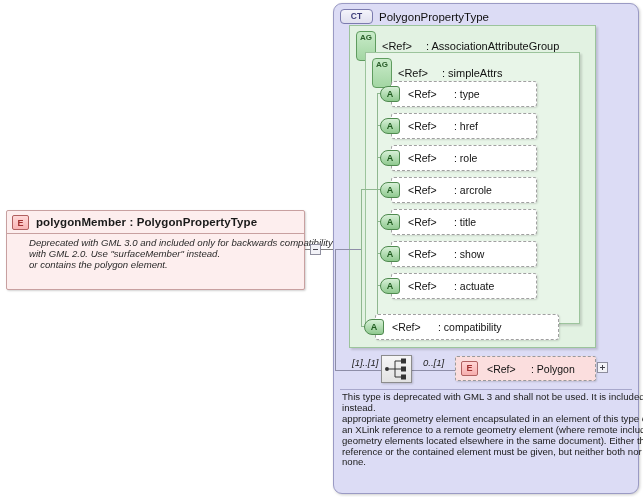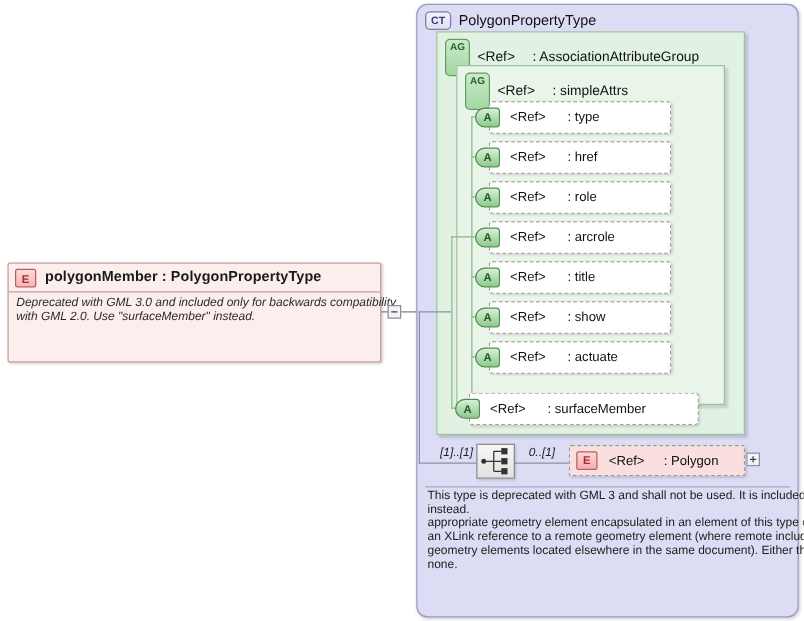--- a/index.html
+++ b/index.html
@@ -27,21 +27,21 @@
   }
   .badge-e{
     width:17px;height:15px;line-height:14px;text-align:center;
     font-size:9px;font-weight:bold;color:#a03030;
     background:linear-gradient(to bottom,#ffd9d9,#f8b5b5);
     border:1px solid #b06060;border-radius:2px;
     box-sizing:border-box;margin-right:7px;flex:none;
   }
   #element-title{font-size:11.5px;font-weight:bold;color:#1a1a1a;letter-spacing:.1px;}
   #element-doc{
-    padding:4px 6px 0 6px;font-style:italic;font-size:9.6px;
+    padding:4px 6px 0 22px;font-style:italic;font-size:9.6px;
     line-height:10.8px;color:#2a2a2a;
   }
   #element-doc div{white-space:nowrap;}
 
   
   #conn-line-1{left:305px;top:249px;width:12px;height:1px;background:#808080;}
   #conn-minus{
     left:310px;top:244px;width:11px;height:11px;
     background:#f2f2f7;border:1px solid #8e8e9e;box-sizing:border-box;
   }
@@ -54,21 +54,21 @@
   #ct-box{
     left:333px;top:3px;width:306px;height:491px;
     background:#dcdcf5;
     border:1px solid #9a9ac4;
     border-radius:9px;
     box-shadow:1px 1px 3px rgba(0,0,0,.20);
     box-sizing:border-box;
   }
   #ct-header{position:absolute;left:6px;top:5px;display:flex;align-items:center;}
   .badge-ct{
-    width:21px;height:15px;line-height:13px;text-align:center;
+    width:33px;height:15px;line-height:13px;text-align:center;
     font-size:8.5px;font-weight:bold;color:#3b3b78;
     background:linear-gradient(to bottom,#f4f4fb,#e0e0ef);
     border:1px solid #7b7baf;border-radius:4px;
     box-sizing:border-box;margin-right:6px;flex:none;
   }
   #ct-title{font-size:11.5px;color:#101010;}
 
   
   #ag-outer{
     left:349px;top:25px;width:247px;height:323px;
@@ -173,20 +173,21 @@
 <body>
 
 <div class="abs" id="element-box">
   <div id="element-header">
     <span class="badge-e">E</span>
     <span id="element-title">polygonMember : PolygonPropertyType</span>
   </div>
   <div id="element-doc">
     <div>Deprecated with GML 3.0 and included only for backwards compatibility</div>
     <div>with GML 2.0. Use "surfaceMember" instead.</div>
+    <div>or contains the polygon element.</div>
   </div>
 </div>
 
 <div class="abs" id="conn-line-1"></div>
 <div class="abs" id="conn-minus"></div>
 <div class="abs" id="conn-line-2"></div>
 
 <div class="abs" id="ct-box">
   <div id="ct-header">
     <span class="badge-ct">CT</span>
@@ -258,21 +259,21 @@
 </div>
 <div class="abs attr-row" style="left:391px;top:273px;width:146px;">
   <span class="badge-a">A</span>
   <span class="attr-ref">&lt;Ref&gt;</span>
   <span class="attr-name">: actuate</span>
 </div>
 
 <div class="abs attr-row" style="left:375px;top:314px;width:184px;">
   <span class="badge-a">A</span>
   <span class="attr-ref">&lt;Ref&gt;</span>
-  <span class="attr-name">: surfaceMember</span>
+  <span class="attr-name">: compatibility</span>
 </div>
 
 <div class="abs" id="card-left">[1]..[1]</div>
 
 <div class="abs" id="seq-icon">
   <svg width="29" height="26" viewBox="0 0 29 26">
     <circle cx="5" cy="13" r="2" fill="#333"></circle>
     <line x1="7" y1="13" x2="13" y2="13" stroke="#333" stroke-width="1"></line>
     <line x1="13" y1="5" x2="13" y2="21" stroke="#333" stroke-width="1"></line>
     <line x1="13" y1="5" x2="19" y2="5" stroke="#333" stroke-width="1"></line>
@@ -293,14 +294,15 @@
 </div>
 <div class="abs" id="polygon-plus"></div>
 
 <div class="abs" id="ct-doc-sep"></div>
 <div class="abs" id="ct-doc">
   <div>This type is deprecated with GML 3 and shall not be used. It is included</div>
   <div>instead.</div>
   <div>appropriate geometry element encapsulated in an element of this type or</div>
   <div>an XLink reference to a remote geometry element (where remote includes</div>
   <div>geometry elements located elsewhere in the same document). Either the</div>
+  <div>reference or the contained element must be given, but neither both nor</div>
   <div>none.</div>
 </div>
 
 </body></html>

